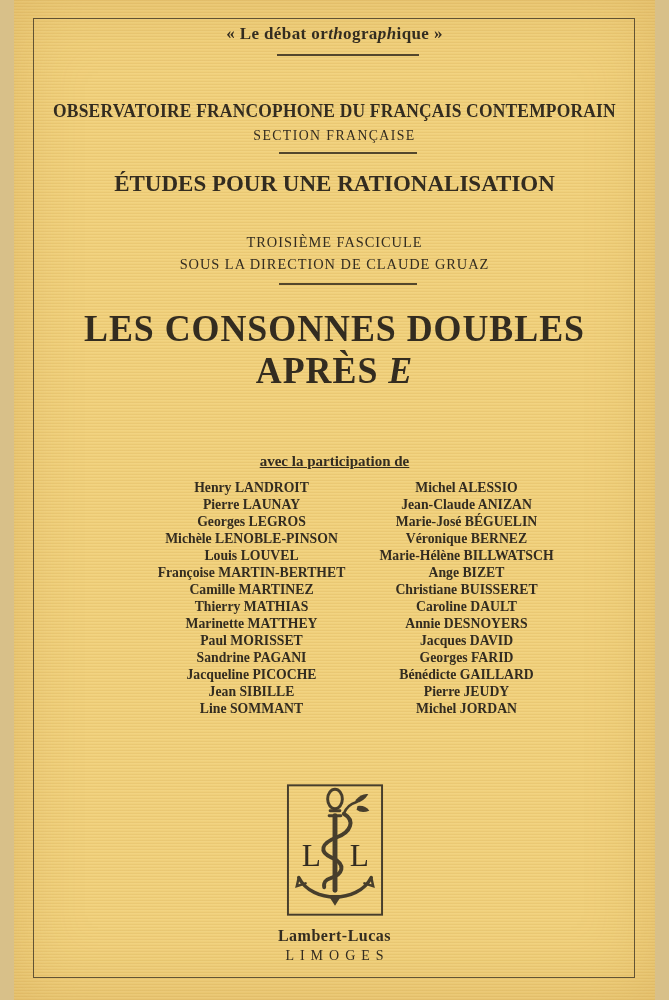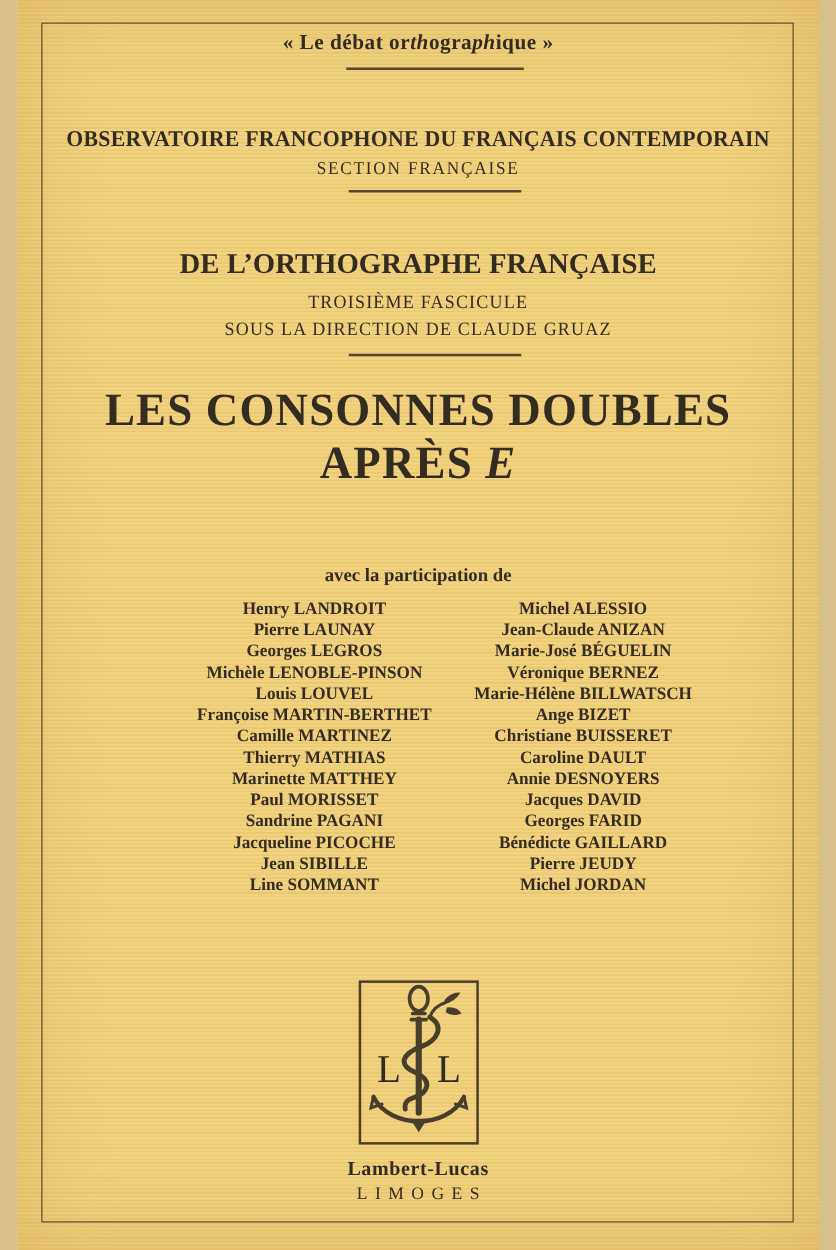--- a/index.html
+++ b/index.html
@@ -33,21 +33,21 @@
   .inst-name{top:101px;font-size:18px;font-weight:bold;letter-spacing:.2px;transform:scaleX(.97);}
   .inst-section{top:127px;font-size:14.5px;letter-spacing:1.5px;transform:scaleX(.95);}
 
   .series-title{top:170px;font-size:23px;font-weight:bold;line-height:27px;white-space:normal;}
   .fascicule{top:234px;font-size:15px;letter-spacing:1px;transform:scaleX(.96);}
   .direction{top:256px;font-size:15px;letter-spacing:1px;transform:scaleX(.96);}
 
   .main-title{top:308px;font-size:37px;font-weight:bold;line-height:42px;letter-spacing:1px;white-space:normal;transform:scaleX(.97);}
   .main-title .it{font-style:italic;}
 
-  .participation{top:453px;font-size:15px;font-weight:bold;}
+  .participation{top:453px;font-size:15px;font-weight:bold;text-decoration:underline;}
 
   .names{
     position:absolute;top:479px;left:130px;width:430px;
     display:flex;
   }
   .names .col{width:215px;display:flex;flex-direction:column;}
   .names .col div{
     text-align:center;font-size:14px;font-weight:bold;line-height:17px;
     white-space:nowrap;transform:scaleX(.98);
   }
@@ -71,22 +71,21 @@
 
   <div class="rule r1"></div>
 
 
   <div class="line inst-name">OBSERVATOIRE FRANCOPHONE DU FRANÇAIS CONTEMPORAIN</div>
   <div class="line inst-section">SECTION FRANÇAISE</div>
 
   <div class="rule r2"></div>
 
   <div class="line series-title">
-    <br>
-    <span>DE L’ORTHOGRAPHE FRANÇAISE</span>
+    <span>ÉTUDES POUR UNE RATIONALISATION</span><br>
   </div>
   <div class="line fascicule">TROISIÈME FASCICULE</div>
   <div class="line direction">SOUS LA DIRECTION DE CLAUDE GRUAZ</div>
 
   <div class="rule r3"></div>
 
   <div class="line main-title">
     <span>LES CONSONNES DOUBLES</span><br>
     <span>APRÈS </span><span class="it">E</span>
   </div>

